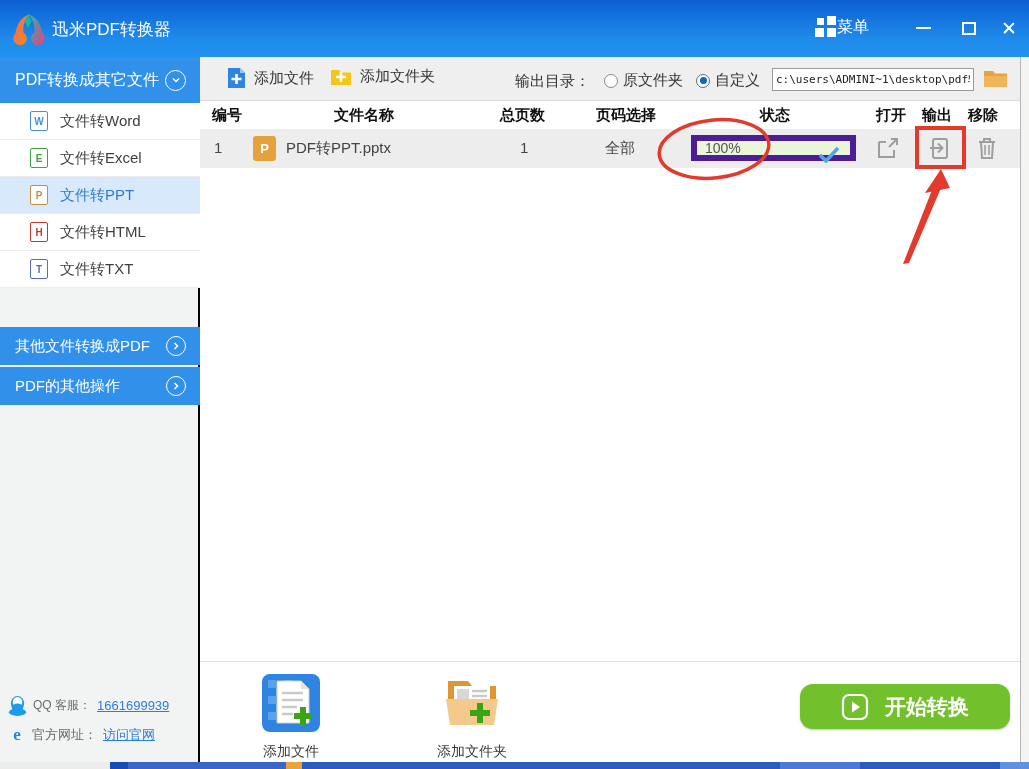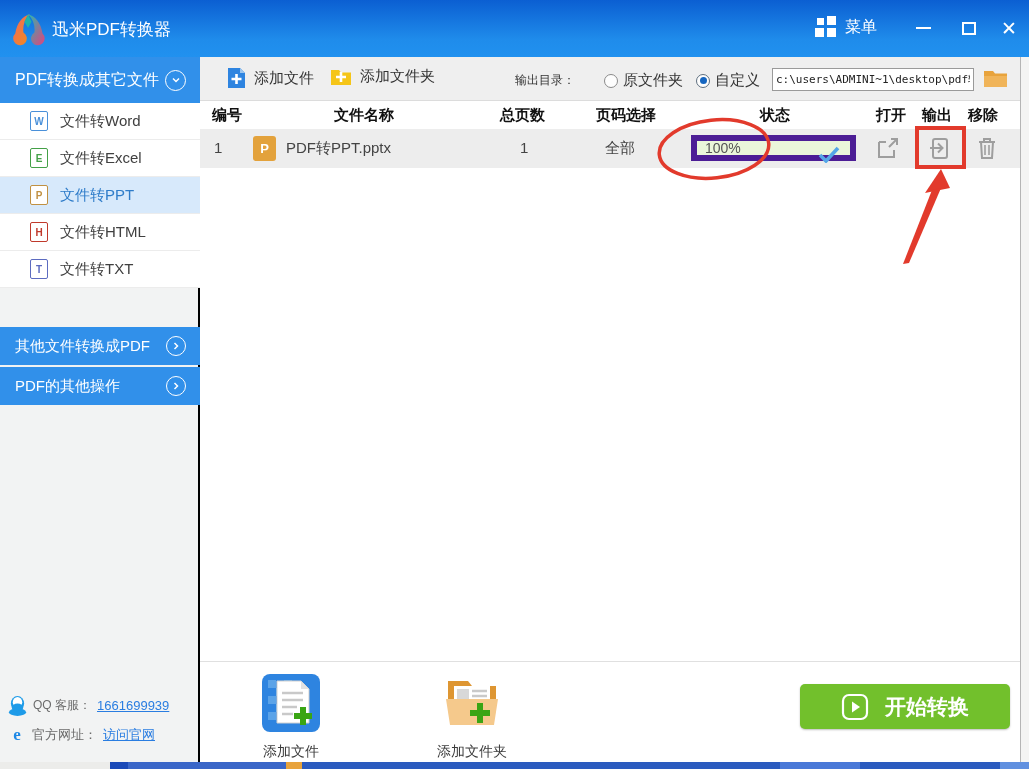--- a/index.html
+++ b/index.html
@@ -3,21 +3,21 @@
 <meta charset="utf-8">
 <style>
   * { margin:0; padding:0; box-sizing:border-box; }
   html,body { width:1029px; height:769px; font-family:"Liberation Sans",sans-serif; background:#fff; overflow:hidden; position:relative; }
   .abs { position:absolute; }
 
   
   #titlebar { left:0; top:0; width:1029px; height:57px;
     background:linear-gradient(180deg,#0b5fd2 0%,#1f8ceb 70%,#2191ef 100%); color:#fff; }
   #app-title { left:52px; top:18px; font-size:17px; color:#fff; }
-  #menu-area { left:815px; top:16px; display:flex; align-items:center; gap:8px; cursor:pointer; }
+  #menu-area { left:815px; top:16px; display:flex; align-items:center; cursor:pointer; }
   .grid-ico { width:22px; height:22px; display:grid; grid-template-columns:9px 9px; grid-template-rows:9px 9px; gap:3px; }
   .grid-ico i { background:#fff; display:block; }
   .grid-ico i:first-child { width:7px; height:7px; margin:2px 0 0 2px; }
   #menu-label { font-size:16px; color:#fff; }
   .winbtn { top:14px; width:34px; height:28px; display:flex; align-items:center; justify-content:center; cursor:pointer; }
   #btn-min { left:906px; } #btn-max { left:952px; } #btn-close { left:992px; }
   #btn-min i { width:15px; height:2px; background:#fff; display:block; }
   #btn-max i { width:14px; height:13px; border:2px solid #fff; display:block; }
   #btn-close { font-size:19px; color:#fff; }
 
@@ -39,21 +39,21 @@
   .foot-row { display:flex; align-items:center; gap:6px; padding:5px 0 5px 8px; font-size:13px; color:#6b6b6b; }
   .foot-row a { color:#2a7de1; font-size:13px; }
   .qq-ico { width:19px; height:21px; display:block; }
   .ie-ico { width:18px; height:18px; border-radius:50%; color:#1e88e5; font-size:17px; font-weight:bold;
     display:flex; align-items:center; justify-content:center; font-family:"Liberation Serif",serif; }
 
   
   #toolbar { left:200px; top:57px; width:820px; height:44px; background:#efefef; border-bottom:1px solid #dcdcdc; }
   .tb-btn { top:10px; display:flex; align-items:center; gap:8px; font-size:15px; color:#333; cursor:pointer; }
   #tb-addfile { left:27px; } #tb-addfolder { left:130px; }
-  #out-label { left:315px; top:15px; font-size:12px; color:#333; }
+  #out-label { left:315px; top:15px; font-size:15px; color:#333; }
   .radio-wrap { top:14px; display:flex; align-items:center; gap:5px; font-size:15px; color:#333; cursor:pointer; }
   #radio-orig { left:404px; } #radio-custom { left:496px; }
   .radio { width:14px; height:14px; border-radius:50%; border:1px solid #8a8a8a; background:#fdfdfd; position:relative; }
   .radio.on { border-color:#5f6f7f; }
   .radio.on::after { content:""; position:absolute; left:2.5px; top:2.5px; width:7px; height:7px; border-radius:50%; background:#1565c0; }
   #path-input { left:572px; top:11px; width:202px; height:23px; border:1px solid #9a9a9a; background:#fff;
     font-family:"DejaVu Sans Mono",monospace; font-size:11px; color:#222; padding:0 3px; }
   #tb-folder-ico { left:783px; top:11px; cursor:pointer; }
 
   
@@ -67,21 +67,21 @@
     display:flex; align-items:center; }
   #progress span { font-size:14px; color:#555; margin-left:8px; }
   #progress svg { position:absolute; right:10px; top:5px; }
   .row-ico { top:7px; cursor:pointer; }
 
   
   #bottom { left:200px; top:661px; width:820px; height:101px; background:#fff; border-top:1px solid #e0e0e0; }
   .big-act { top:11px; width:90px; text-align:center; cursor:pointer; }
   .big-act .lbl { margin-top:6px; font-size:14px; color:#3c3c3c; }
   #act1 { left:46px; } #act2 { left:227px; } #act3 { left:409px; }
-  #start-btn { left:600px; top:22px; width:210px; height:45px; background:#72c02c; border:none; border-radius:5px;
+  #start-btn { left:600px; top:22px; width:210px; height:45px; background:#72c02c; border:none; border-radius:13px;
     color:#fff; font-size:21px; font-weight:bold; display:flex; align-items:center; justify-content:center; gap:16px;
     cursor:pointer; box-shadow:0 1px 2px rgba(0,0,0,.25); font-family:"Liberation Sans",sans-serif; }
 
   
   #right-strip { left:1020px; top:57px; width:9px; height:705px; background:#f4f4f3; border-left:1px solid #b5b5b5; }
   #taskbar { left:0; top:762px; width:1029px; height:7px; background:#2b5bbf; }
   #taskbar .seg { position:absolute; top:0; height:7px; }
   #overlay { left:0; top:0; pointer-events:none; z-index:50; }
 </style>
 </head>

